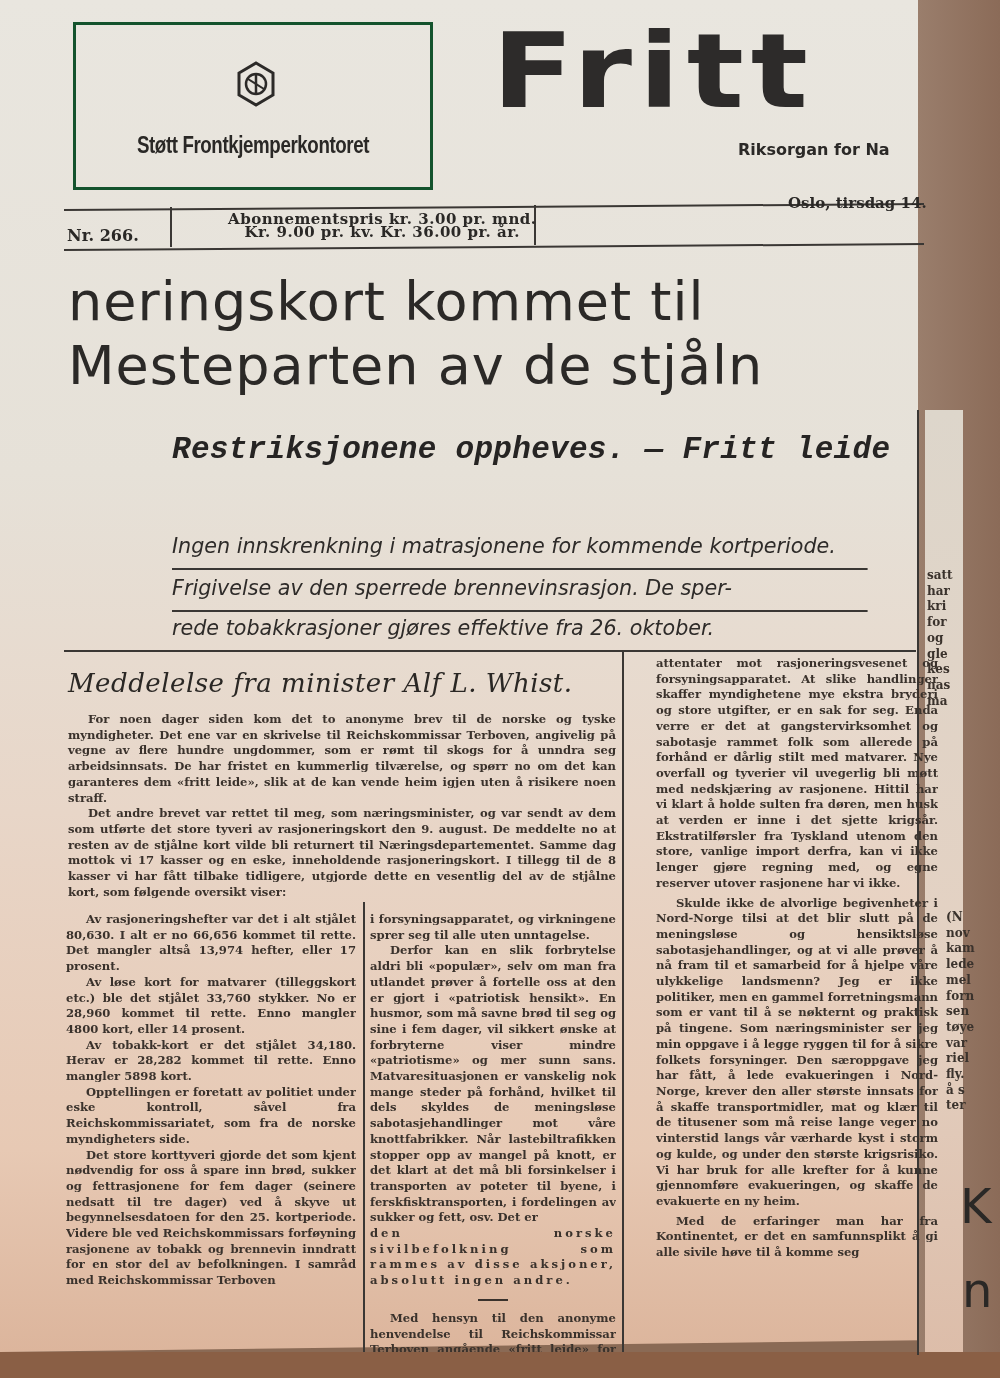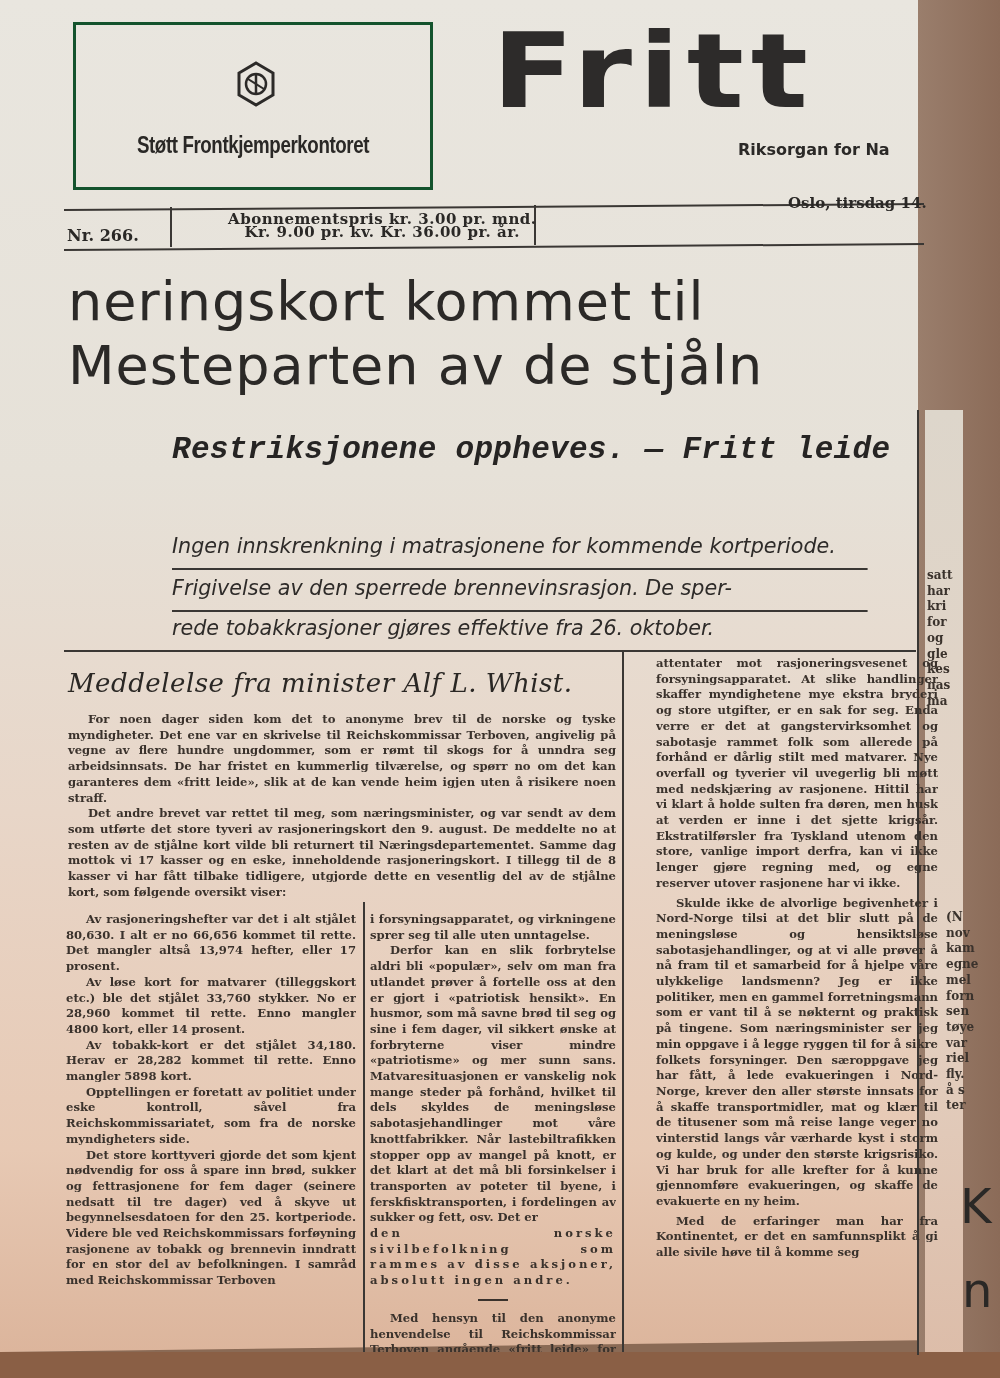--- a/index.html
+++ b/index.html
@@ -188,21 +188,21 @@
   <div>og</div>
   <div>gle</div>
   <div>kes</div>
   <div>nas</div>
   <div>ma</div>
 </div>
 <div class="frag" style="left:946px;top:910px;">
   <div>(N</div>
   <div>nov</div>
   <div>kam</div>
-  <div>egne</div>
+  <div>lede</div>
   <div>mel</div>
   <div>forn</div>
   <div>sen</div>
   <div>tøye</div>
   <div>var</div>
   <div>riel</div>
   <div>fly.</div>
   <div>å s</div>
   <div>ter</div>
 </div>

